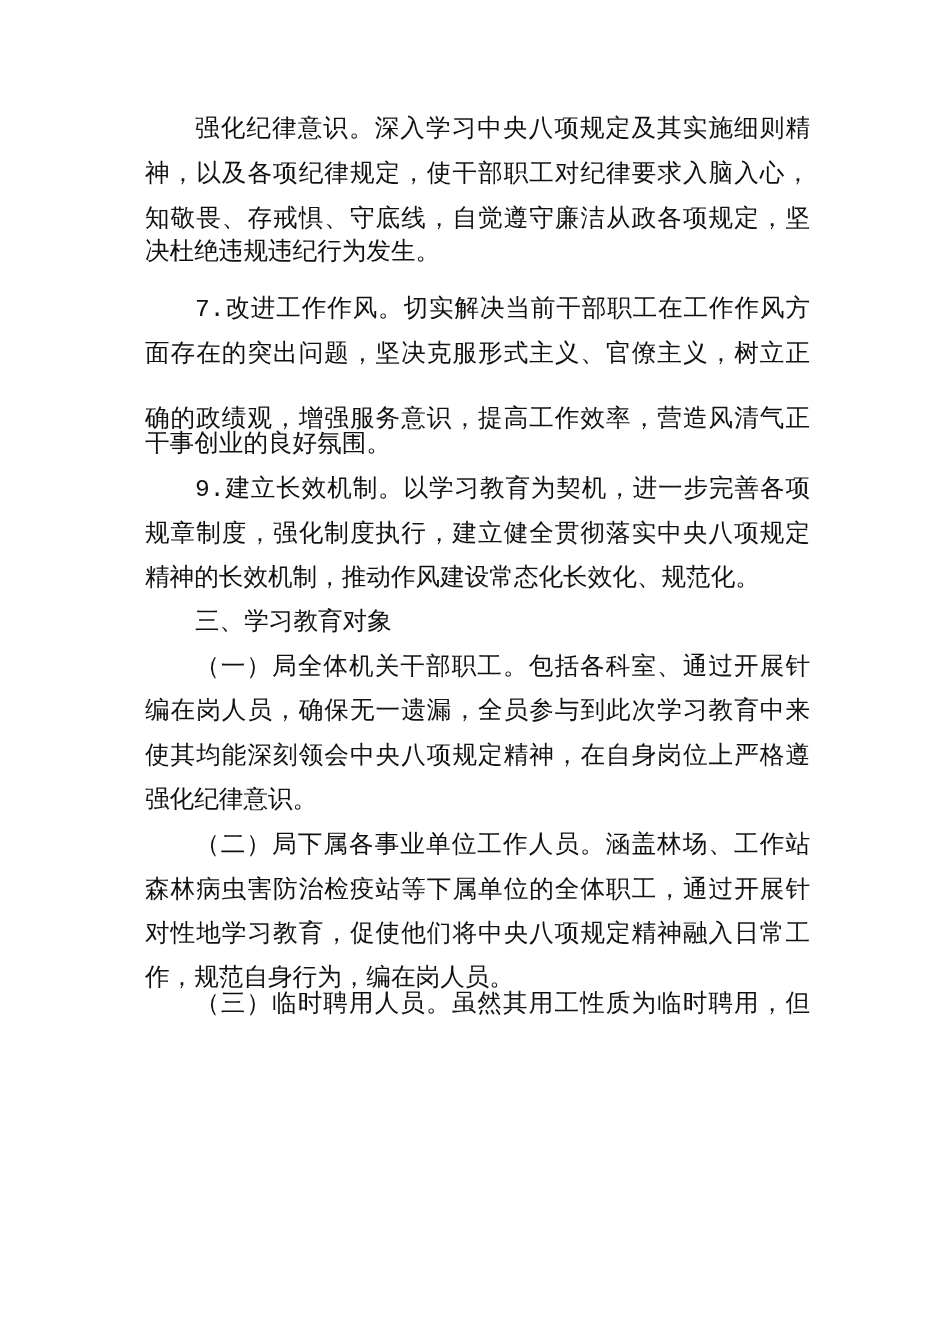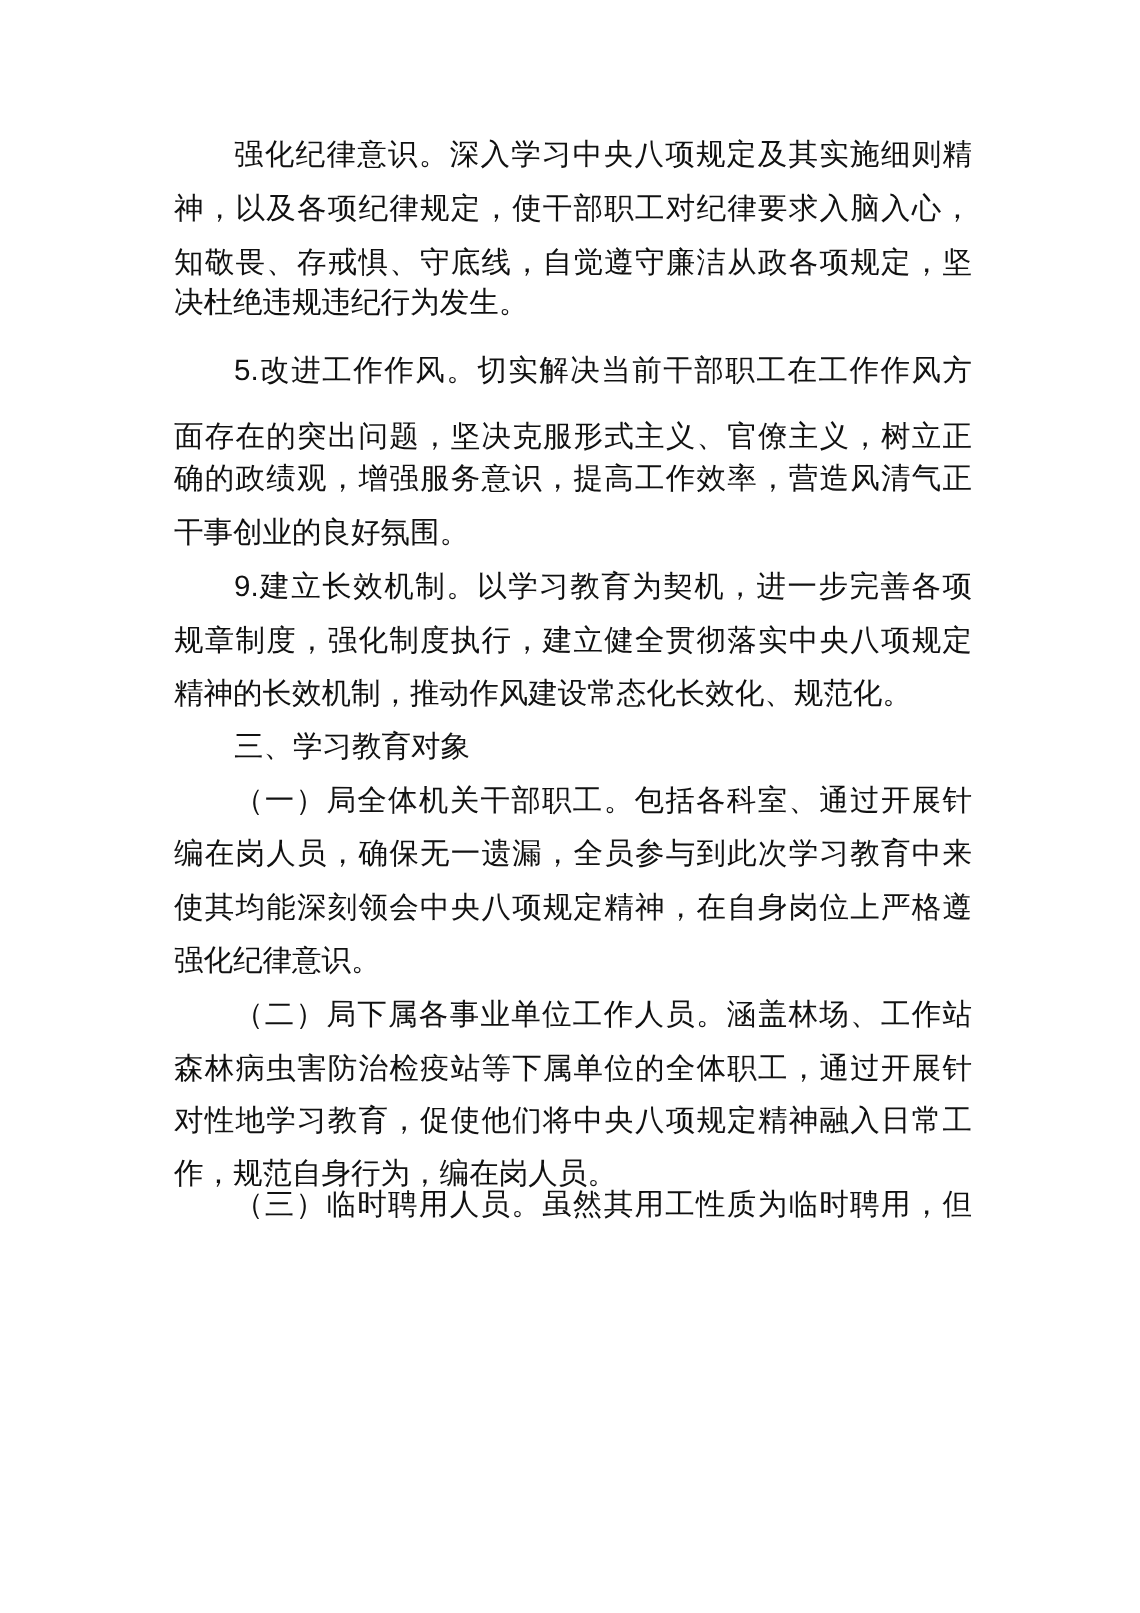--- a/index.html
+++ b/index.html
@@ -6,21 +6,21 @@
     body { width: 950px; height: 1344px; position: relative; overflow: hidden; }
     .page {
       position: absolute; left: 0; top: 0; width: 950px; height: 1344px;
       background: #ffffff;
     }
     .line {
       position: absolute;
       left: 145px;
       width: 665px;
       height: 32px;
-      font-family: Liberation Sans, sans-serif;
+      font-family: Liberation Mono, monospace;
       font-size: 24.6px;
       line-height: 32px;
       color: #111111;
       white-space: nowrap;
       text-align: justify;
       text-align-last: justify;
       letter-spacing: 0px;
     }
     .line.indent { left: 195px; width: 615px; }
     .line.last { text-align-last: left; }
@@ -31,23 +31,23 @@
 <div class="page">
 
   <div>
     <div class="line indent" style="top:114px">强化纪律意识。深入学习中央八项规定及其实施细则精</div>
     <div class="line" style="top:159px">神，以及各项纪律规定，使干部职工对纪律要求入脑入心，</div>
     <div class="line" style="top:204px">知敬畏、存戒惧、守底线，自觉遵守廉洁从政各项规定，坚</div>
     <div class="line last" style="top:237px">决杜绝违规违纪行为发生。</div>
   </div>
 
   <div>
-    <div class="line indent" style="top:294px">5.改进工作作风。切实解决当前干部职工在工作作风方</div>
-    <div class="line" style="top:349px">面存在的突出问题，坚决克服形式主义、官僚主义，树立正</div>
-    <div class="line" style="top:384px">确的政绩观，增强服务意识，提高工作效率，营造风清气正</div>
+    <div class="line indent" style="top:294px">7.改进工作作风。切实解决当前干部职工在工作作风方</div>
+    <div class="line" style="top:339px">面存在的突出问题，坚决克服形式主义、官僚主义，树立正</div>
+    <div class="line" style="top:404px">确的政绩观，增强服务意识，提高工作效率，营造风清气正</div>
     <div class="line last" style="top:429px">干事创业的良好氛围。</div>
   </div>
 
   <div>
     <div class="line indent" style="top:474px">9.建立长效机制。以学习教育为契机，进一步完善各项</div>
     <div class="line" style="top:519px">规章制度，强化制度执行，建立健全贯彻落实中央八项规定</div>
     <div class="line last" style="top:563px">精神的长效机制，推动作风建设常态化长效化、规范化。</div>
   </div>
 
   <div>

